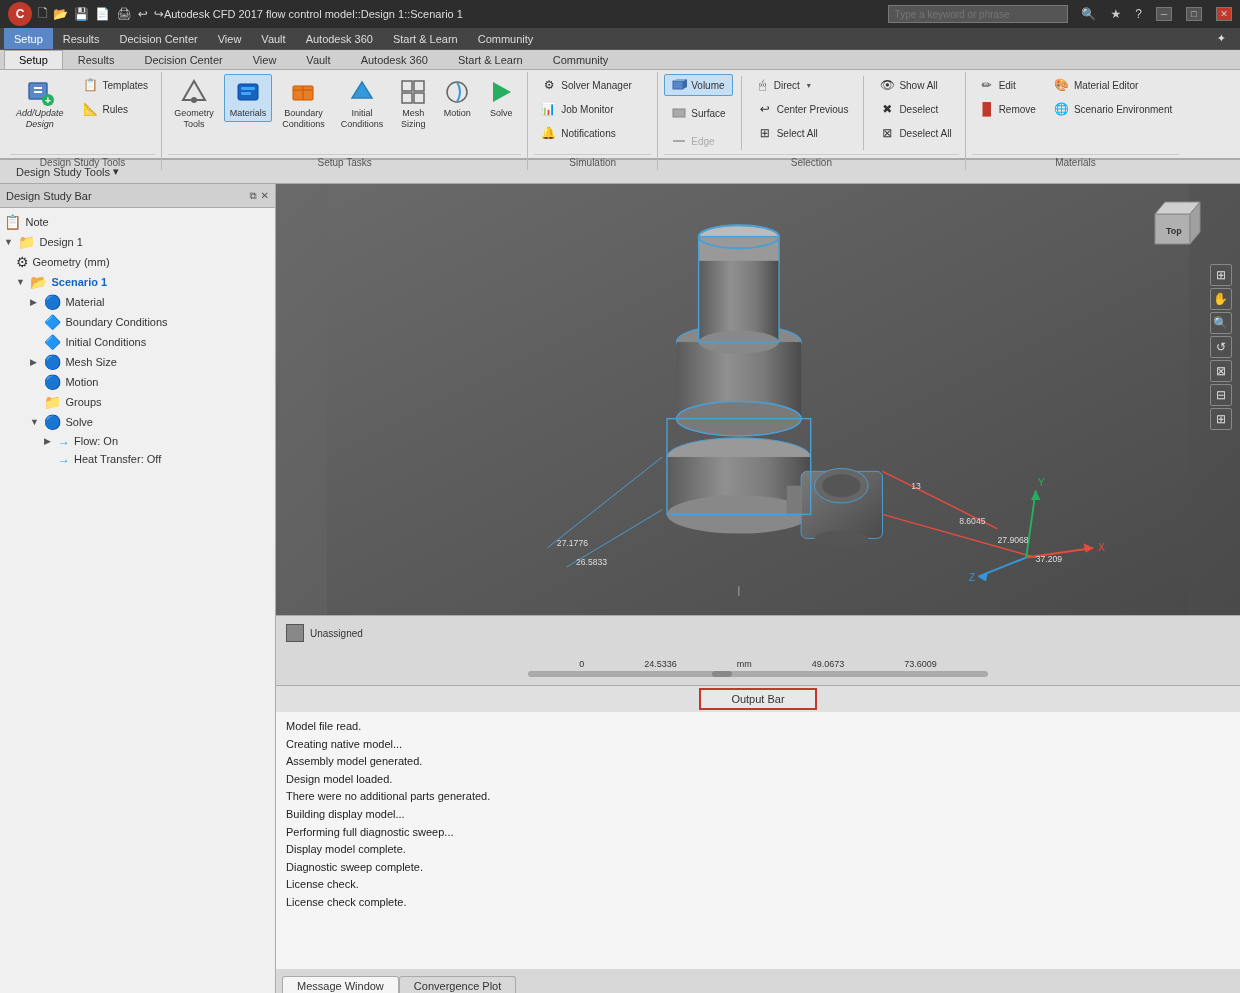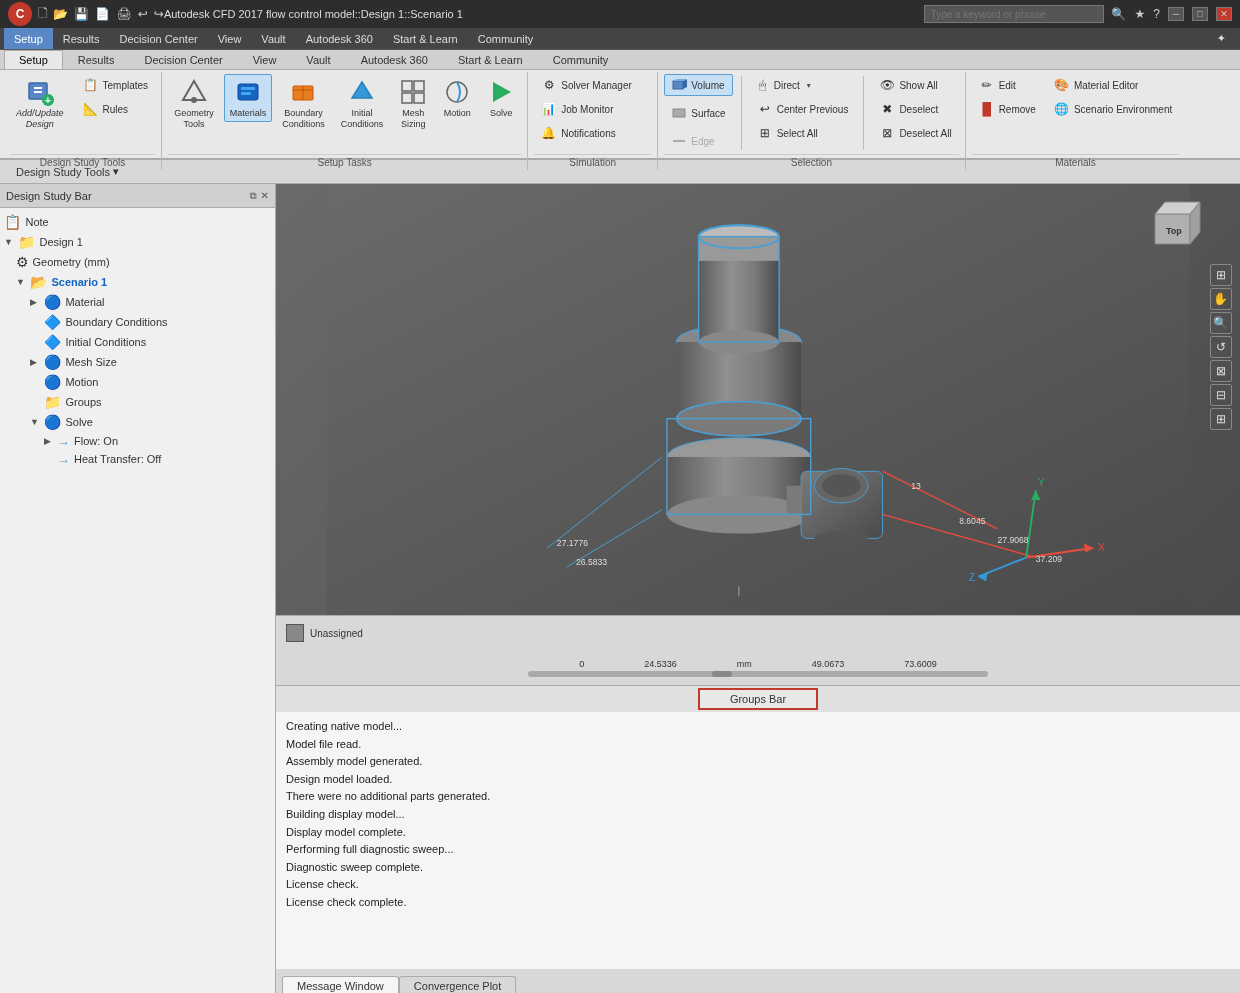--- a/index.html
+++ b/index.html
@@ -427,21 +427,21 @@
 
     <span style="font-size:12px;cursor:pointer;color:#ccc;">🗋</span>
     <span style="font-size:12px;cursor:pointer;color:#ccc;">📂</span>
     <span style="font-size:12px;cursor:pointer;color:#ccc;">💾</span>
     <span style="font-size:12px;cursor:pointer;color:#ccc;">📄</span>
     <span style="font-size:12px;cursor:pointer;color:#ccc;">🖨</span>
     <span style="font-size:12px;cursor:pointer;color:#ccc;">↩</span>
     <span style="font-size:12px;cursor:pointer;color:#ccc;">↪</span>
   </div>
   <div class="title">Autodesk CFD 2017  flow control model::Design 1::Scenario 1</div>
-  <div style="display:flex;align-items:center;gap:8px;">
+  <div style="display:flex;align-items:center;gap:14px;">
     <input id="search-field" type="text" style="width: 180px; height: 18px; background: rgb(85, 85, 85); border: 1px solid rgb(119, 119, 119); color: rgb(170, 170, 170); font-size: 10px; padding: 0px 6px;" placeholder="Type a keyword or phrase">
     <span style="color:#ccc;font-size:12px;">🔍</span>
     <span style="color:#ccc;font-size:12px;">★</span>
     <span style="color:#ccc;font-size:12px;">?</span>
     <div class="title-btn">─</div>
     <div class="title-btn">□</div>
     <div class="title-btn close">✕</div>
   </div>
 </div>
 
@@ -906,32 +906,32 @@
           </div>
           <div class="scale-track">
             <div class="scale-thumb"></div>
           </div>
         </div>
       </div>
     </div>
 
     <div id="output-area">
       <div id="output-header">
-        <div id="output-header-label">Groups Bar</div>
+        <div id="output-header-label">Output Bar</div>
       </div>
       <div id="output-content">
 
-      <div>Creating native model...</div>
-          <div>Model file read.</div>
+      <div>Model file read.</div>
+          <div>Creating native model...</div>
           <div>Assembly model generated.</div>
           <div>Design model loaded.</div>
           <div>There were no additional parts generated.</div>
           <div>Building display model...</div>
+          <div>Performing full diagnostic sweep...</div>
           <div>Display model complete.</div>
-          <div>Performing full diagnostic sweep...</div>
           <div>Diagnostic sweep complete.</div>
           <div>License check.</div>
           <div>License check complete.</div>
         </div>
       <div id="output-tabs">
         <div class="output-tab active">Message Window</div>
         <div class="output-tab">Convergence Plot</div>
       </div>
     </div>
 

